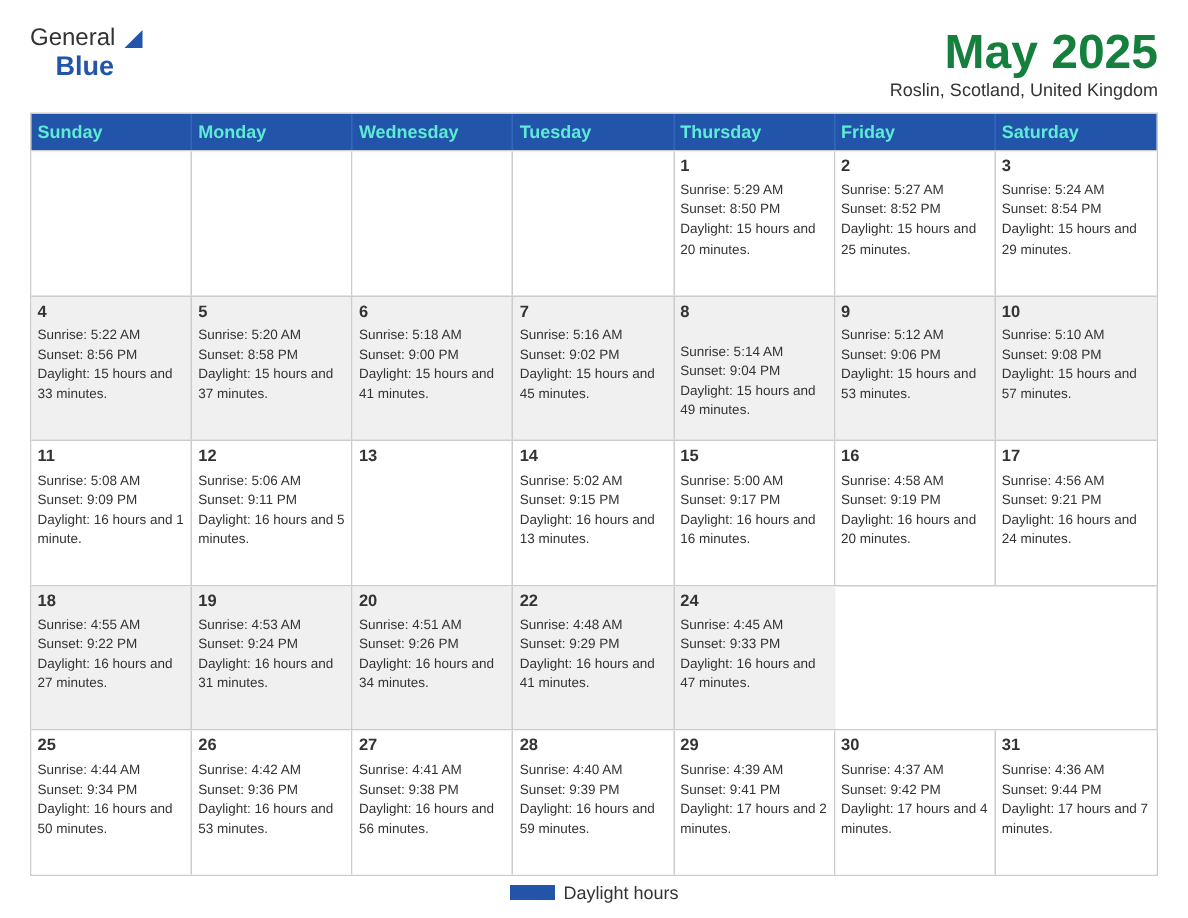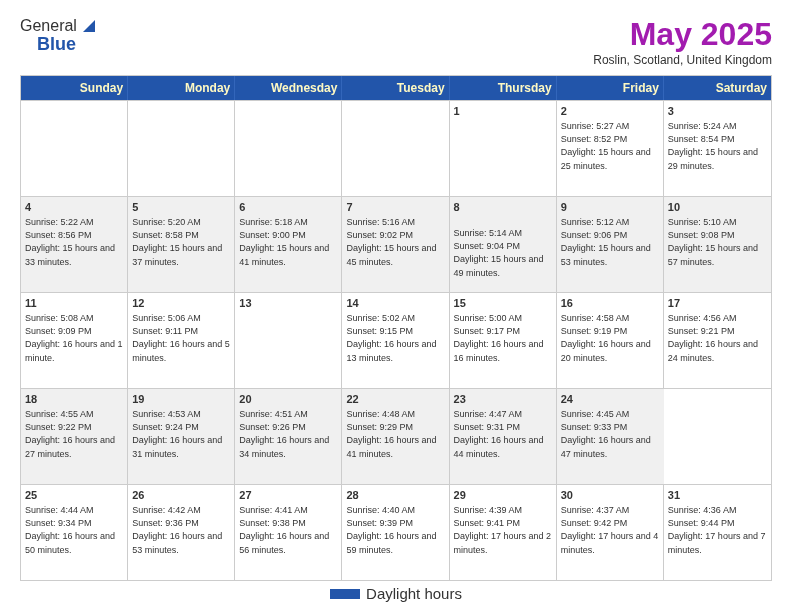--- a/index.html
+++ b/index.html
@@ -33,43 +33,43 @@
       width: 20px;
       height: 20px;
       margin-left: 2px;
     }
     .title-block {
       text-align: right;
     }
     .main-title {
       font-size: 32px;
       font-weight: bold;
-      color: #a21caf;
+      color: #15803d;
     }
     .subtitle {
       font-size: 12px;
       color: #333;
     }
     .calendar {
       flex: 1;
       display: flex;
       flex-direction: column;
       border: 1px solid #ccc;
     }
     .cal-header-row {
       display: grid;
       grid-template-columns: repeat(7, 1fr);
       background: #2255aa;
     }
     .cal-header-cell {
-      color: #fef9c3;
+      color: #5eead4;
       font-size: 12px;
       font-weight: bold;
       padding: 5px 4px;
-      text-align: right;
+      text-align: left;
       border-right: 1px solid #3366bb;
     }
     .cal-header-cell:last-child { border-right: none; }
     .cal-body {
       flex: 1;
       display: flex;
       flex-direction: column;
     }
     .cal-week {
       display: grid;
@@ -112,21 +112,21 @@
       align-items: center;
       gap: 6px;
     }
     .daylight-bar {
       width: 30px;
       height: 10px;
       background: #2255aa;
       display: inline-block;
     }
     .daylight-label {
-      font-size: 15px;
+      font-size: 12px;
       color: #333;
     }
   </style>
 </head>
 <body>
 
 <div class="page">
   <div class="header">
     <div class="logo">
       <div>
@@ -157,20 +157,23 @@
       <div class="cal-header-cell">Saturday</div>
     </div>
     <div class="cal-body" id="cal-body">
     <div class="cal-week">
           <div class="cal-cell"></div>
           <div class="cal-cell"></div>
           <div class="cal-cell"></div>
           <div class="cal-cell"></div>
           <div class="cal-cell">
             <span class="day-num">1</span>
+            <div class="day-info" style="white-space: pre-line;">Sunrise: 5:29 AM
+Sunset: 8:50 PM
+Daylight: 15 hours and 20 minutes.</div>
           </div>
           <div class="cal-cell">
             <span class="day-num">2</span>
             <div class="day-info" style="white-space: pre-line;">Sunrise: 5:27 AM
 Sunset: 8:52 PM
 Daylight: 15 hours and 25 minutes.</div>
           </div>
           <div class="cal-cell">
             <span class="day-num">3</span>
             <div class="day-info" style="white-space: pre-line;">Sunrise: 5:24 AM
@@ -280,26 +283,20 @@
             <span class="day-num">20</span>
             <div class="day-info" style="white-space: pre-line;">Sunrise: 4:51 AM
 Sunset: 9:26 PM
 Daylight: 16 hours and 34 minutes.</div>
           </div>
           <div class="cal-cell alt-row">
             <span class="day-num">22</span>
             <div class="day-info" style="white-space: pre-line;">Sunrise: 4:48 AM
 Sunset: 9:29 PM
 Daylight: 16 hours and 41 minutes.</div>
-          </div>
-          <div class="cal-cell alt-row">
-            <span class="day-num">23</span>
-            <div class="day-info" style="white-space: pre-line;">Sunrise: 4:47 AM
-Sunset: 9:31 PM
-Daylight: 16 hours and 44 minutes.</div>
           </div>
           <div class="cal-cell alt-row">
             <span class="day-num">24</span>
             <div class="day-info" style="white-space: pre-line;">Sunrise: 4:45 AM
 Sunset: 9:33 PM
 Daylight: 16 hours and 47 minutes.</div>
           </div>
         </div>
         <div class="cal-week">
           <div class="cal-cell">

